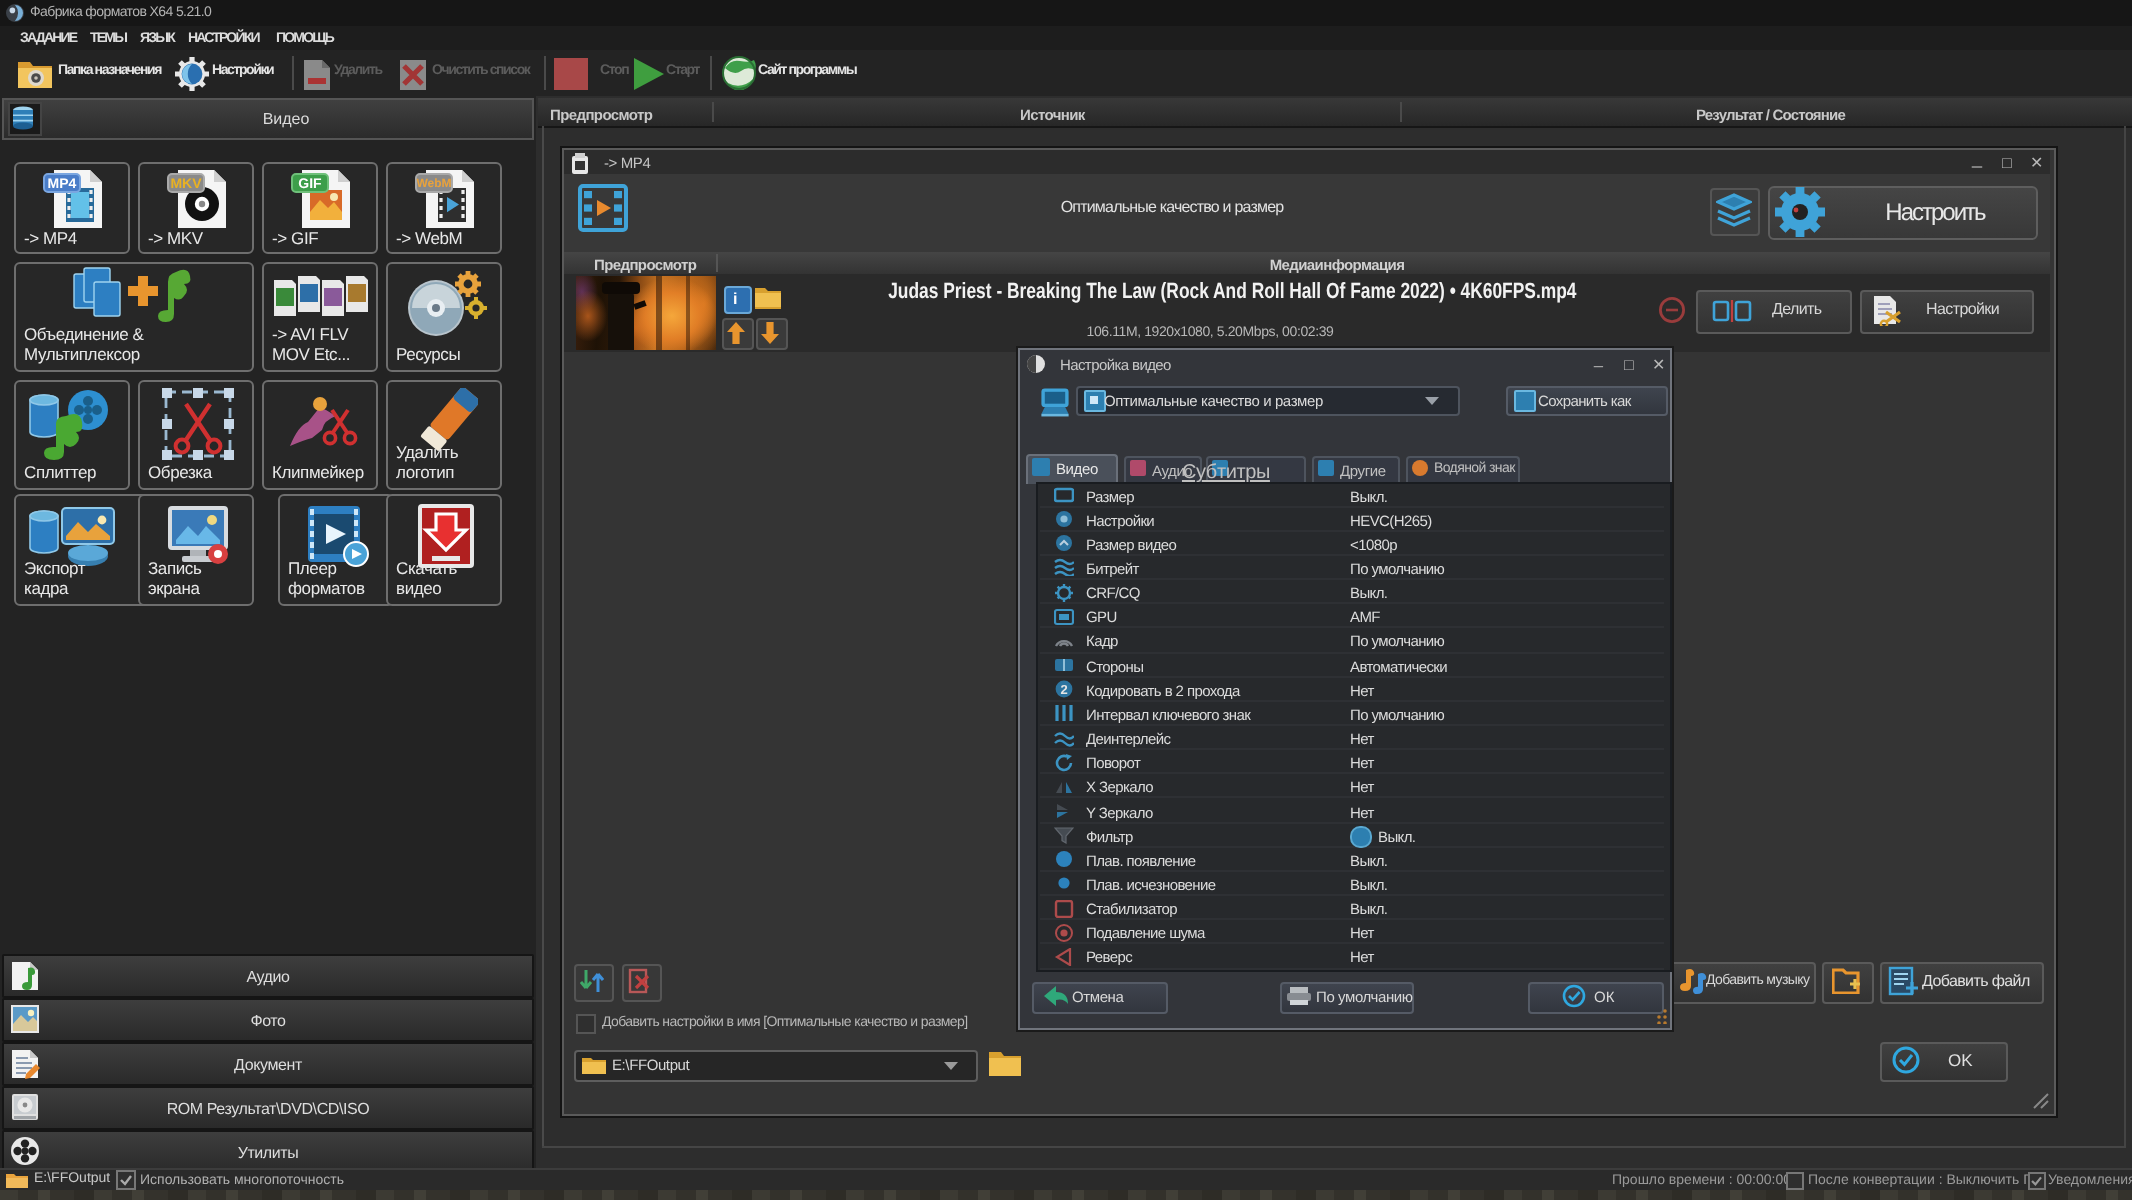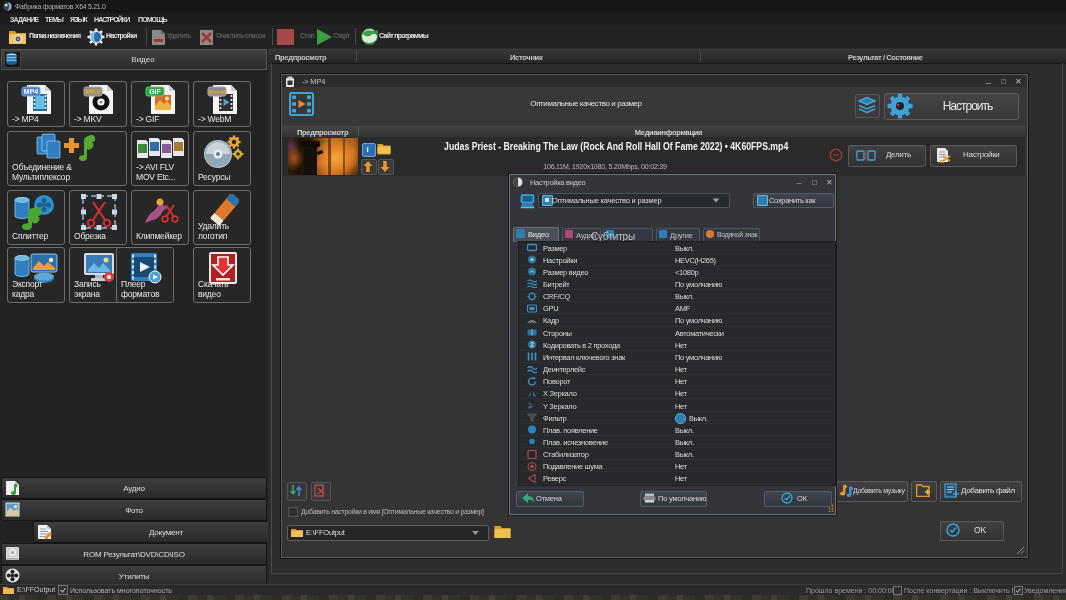--- a/index.html
+++ b/index.html
@@ -283,21 +283,21 @@
       <g transform="rotate(40 16 18)">
         <rect x="10" y="-2" width="12" height="26" rx="2" fill="#e07828"></rect>
         <rect x="10" y="-2" width="12" height="8" rx="2" fill="#2d6fa8"></rect>
         <rect x="10" y="24" width="12" height="7" rx="1" fill="#f0e8d8"></rect>
       </g>
     </svg>
     <div class="lbl" style="bottom:13px;">Удалить</div>
     <div class="lbl" style="bottom:3px;">логотип</div>
   </div>
 
-  <div class="gridbtn" style="left:7px;top:247px;width:56px;height:54px;">
+  <div class="gridbtn" style="left:7px;top:247px;width:56px;height:54px;padding-left:36px;">
     <svg class="abs" style="left:5px;top:4px;" width="46" height="34" viewBox="0 0 46 34">
       <g fill="#2d7fc2" stroke="#8fc8e8" stroke-width="0.8">
           <path d="M2 6 a7 2.5 0 0 1 14 0 v16 a7 2.5 0 0 1 -14 0 z"></path>
           <ellipse cx="9" cy="6" rx="7" ry="2.5" fill="#6db8e0"></ellipse>
         </g>
       <rect x="18" y="2" width="26" height="18" rx="2" fill="#2d6fa8" stroke="#8fc8e8" stroke-width="1"></rect>
       <path d="M20 16 l6 -7 l5 5 l4 -4 l7 6 v2 h-22 z" fill="#e8a23c"></path>
       <circle cx="38" cy="8" r="2.2" fill="#f8e8b0"></circle>
       <ellipse cx="31" cy="26" rx="10" ry="5" fill="#3a8ac0" opacity="0.9"></ellipse>
       <ellipse cx="31" cy="24.5" rx="10" ry="4" fill="#5aa8d8"></ellipse>
@@ -312,21 +312,21 @@
       <path d="M5 18 l6 -7 l5 5 l4 -5 l7 7 v2 h-22 z" fill="#68b8e8"></path>
       <circle cx="23" cy="8" r="2.5" fill="#f0d880"></circle>
       <rect x="12" y="23" width="8" height="3" fill="#b0b4b8"></rect>
       <rect x="8" y="26" width="16" height="3" rx="1" fill="#c8ccd0"></rect>
       <circle cx="26" cy="25" r="5" fill="#d84040"></circle>
         <circle cx="26" cy="25" r="2" fill="#fff"></circle>
     </svg>
     <div class="lbl" style="bottom:13px;">Запись</div>
     <div class="lbl" style="bottom:3px;">экрана</div>
   </div>
-  <div class="gridbtn" style="left:116px;top:247px;width:56px;height:54px;">
+  <div class="gridbtn" style="left:139px;top:247px;width:56px;height:54px;">
     <svg class="abs" style="left:13px;top:4px;" width="32" height="32" viewBox="0 0 32 32">
       <rect x="1" y="1" width="26" height="28" rx="2" fill="#2d7fc2"></rect>
       <rect x="4" y="5" width="20" height="20" fill="#1a4a70"></rect>
       <g fill="#cfe8f8">
           <rect x="2" y="2.5" width="2" height="3"></rect>
           <rect x="2" y="8" width="2" height="3"></rect>
           <rect x="2" y="13.5" width="2" height="3"></rect>
           <rect x="2" y="19" width="2" height="3"></rect>
           <rect x="2" y="24.5" width="2" height="3"></rect>
           <rect x="24" y="2.5" width="2" height="3"></rect>
@@ -365,21 +365,21 @@
   </div>
   <div class="catbar" style="top:499px;">
     <svg width="15" height="15" viewBox="0 0 15 15">
       <rect x="0.5" y="0.5" width="14" height="14" fill="#e8e8e8"></rect>
       <rect x="1.5" y="1.5" width="12" height="12" fill="#5a9ac8"></rect>
       <path d="M1.5 10 l4 -4.5 l3.5 3.5 l2.5 -2.5 l2 2 v5 h-12 z" fill="#d8c89a"></path>
       <circle cx="10.5" cy="4.5" r="1.6" fill="#f8f0c0"></circle>
     </svg>
     <div class="t">Фото</div>
   </div>
-  <div class="catbar" style="top:521px;margin-left:32px;">
+  <div class="catbar" style="top:521px;">
     <svg width="15" height="16" viewBox="0 0 15 16">
       <path d="M1 1 h9 l4 4 v10 H1 z" fill="#f2f2f2"></path>
         <path d="M10 1 l4 4 h-4 z" fill="#c8c8c8"></path>
       <g stroke="#8a9ab0" stroke-width="1">
           <path d="M3 5 h6 M3 7.5 h8 M3 10 h8 M3 12.5 h5"></path>
         </g>
       <path d="M8 13 l5 -5 l2 2 l-5 5 l-2.5 0.5 z" fill="#e8882e"></path>
     </svg>
     <div class="t">Документ</div>
   </div>

